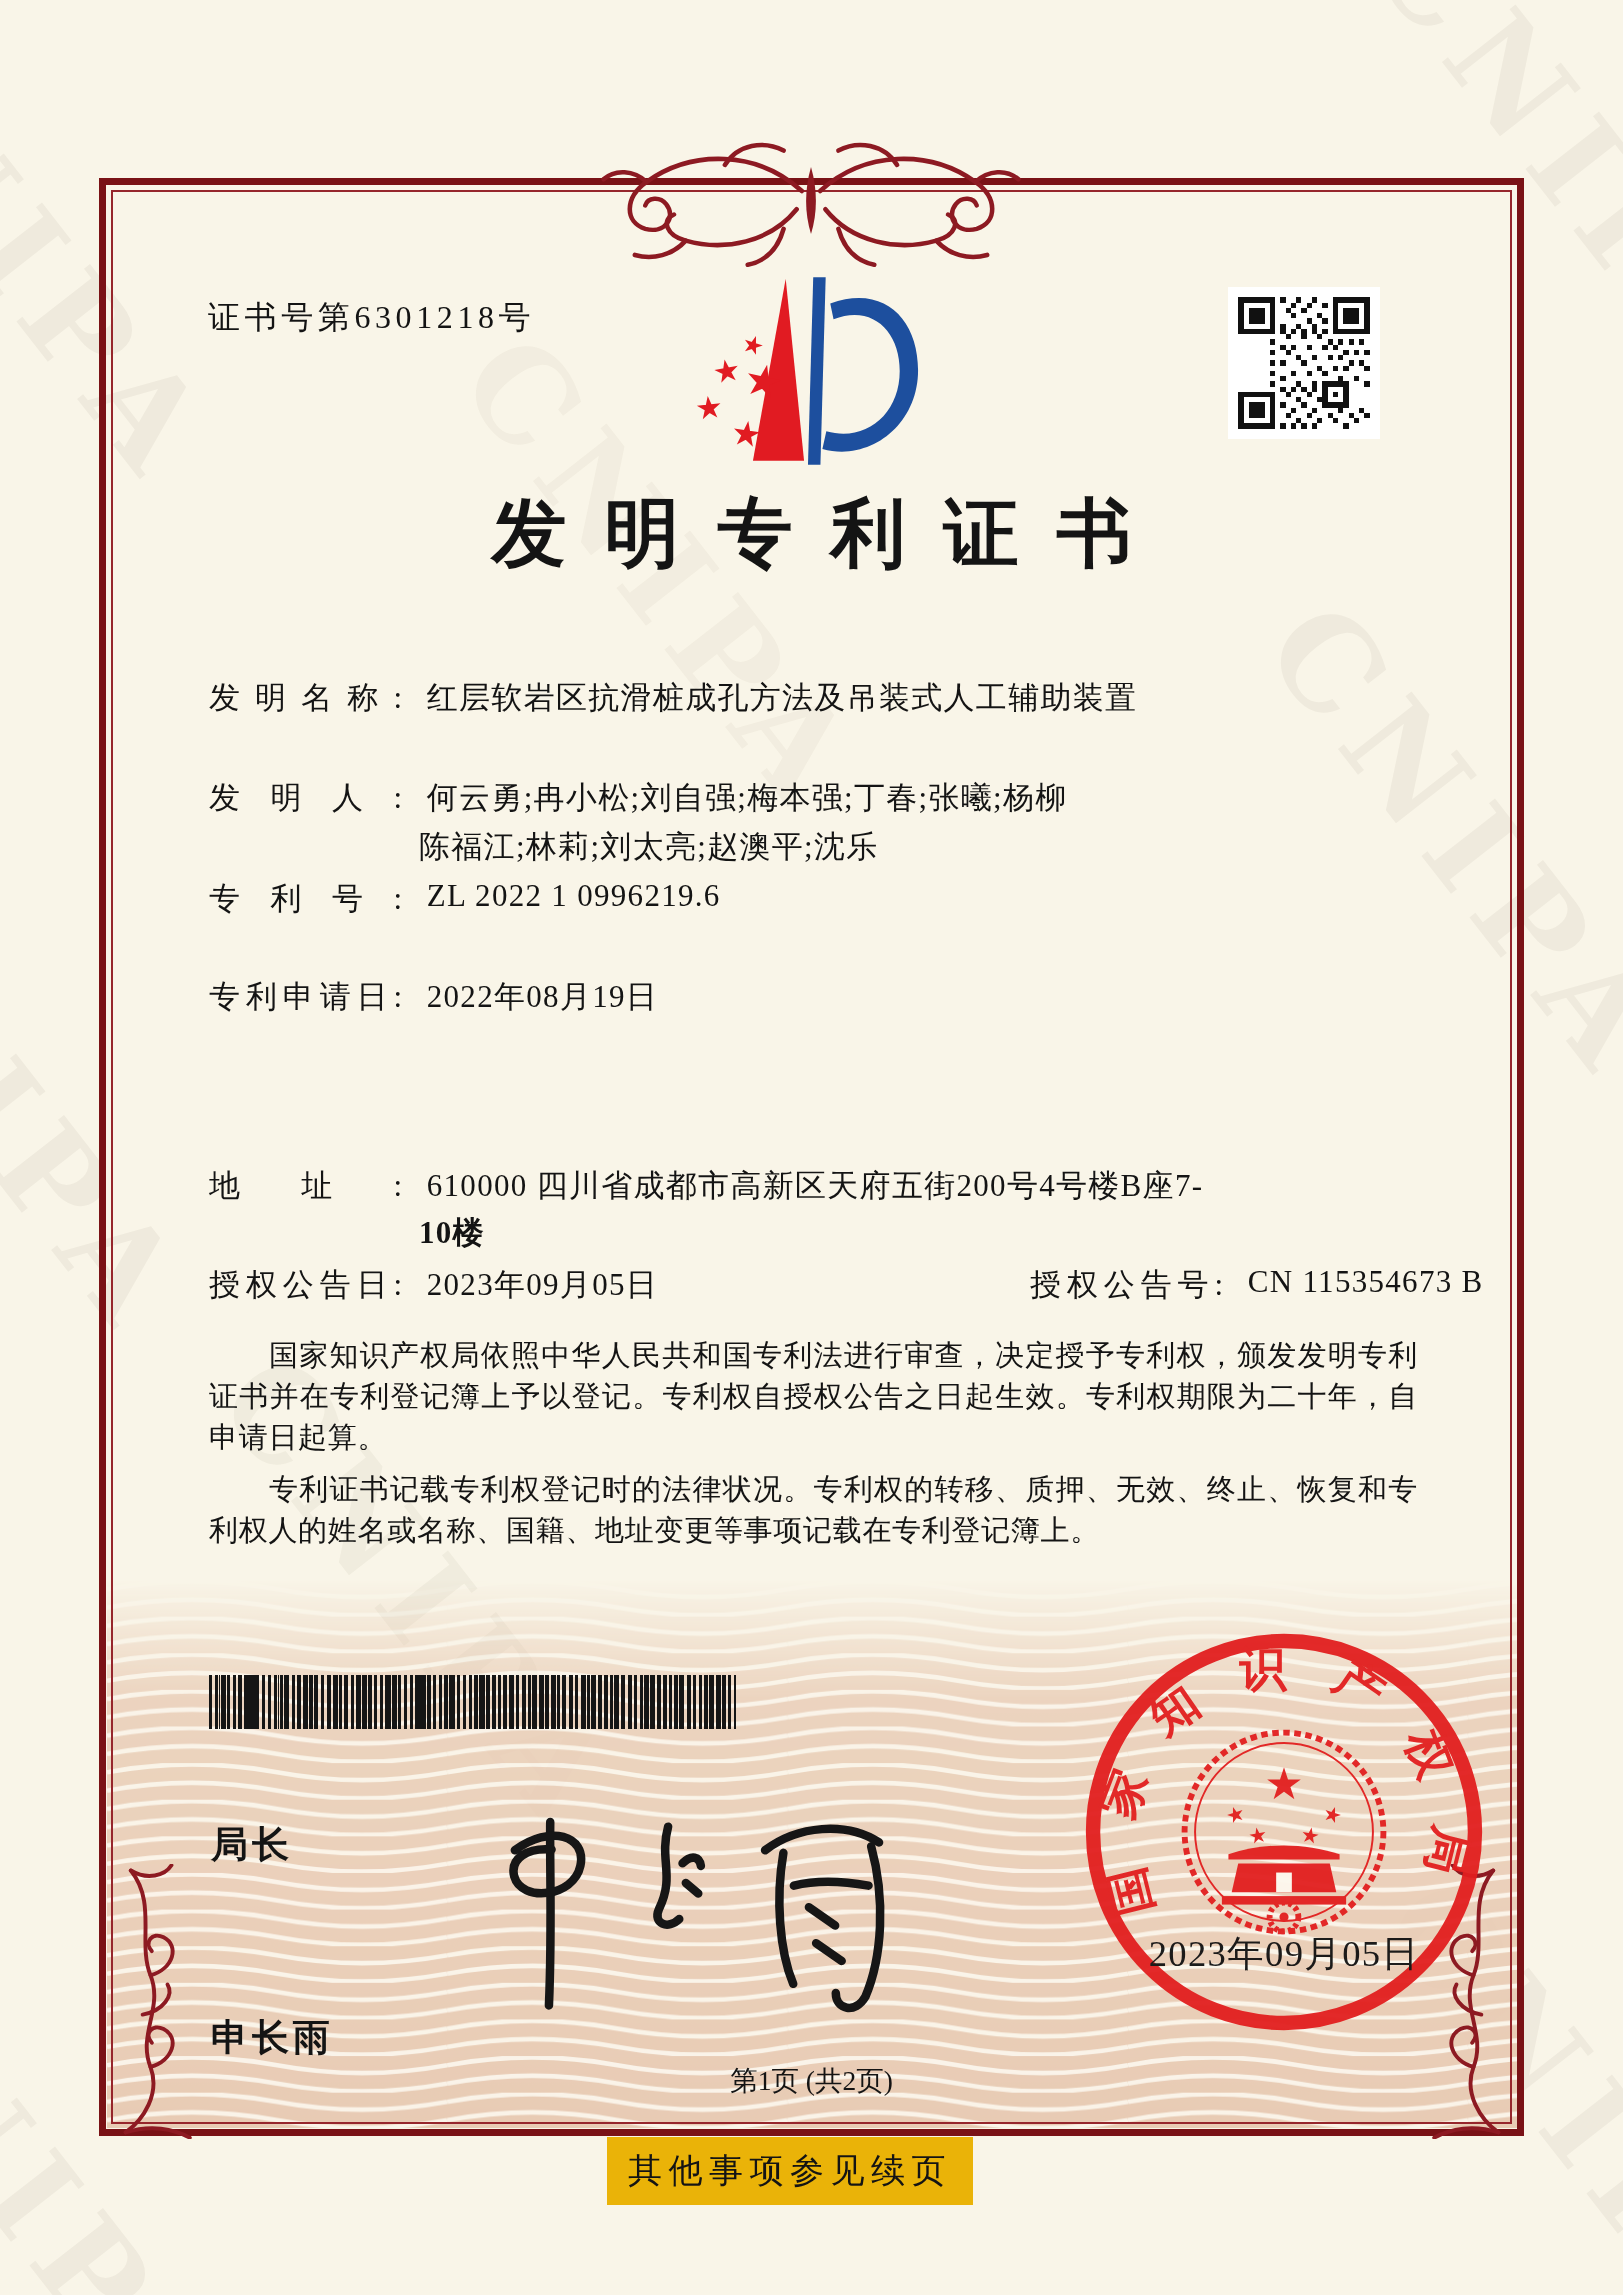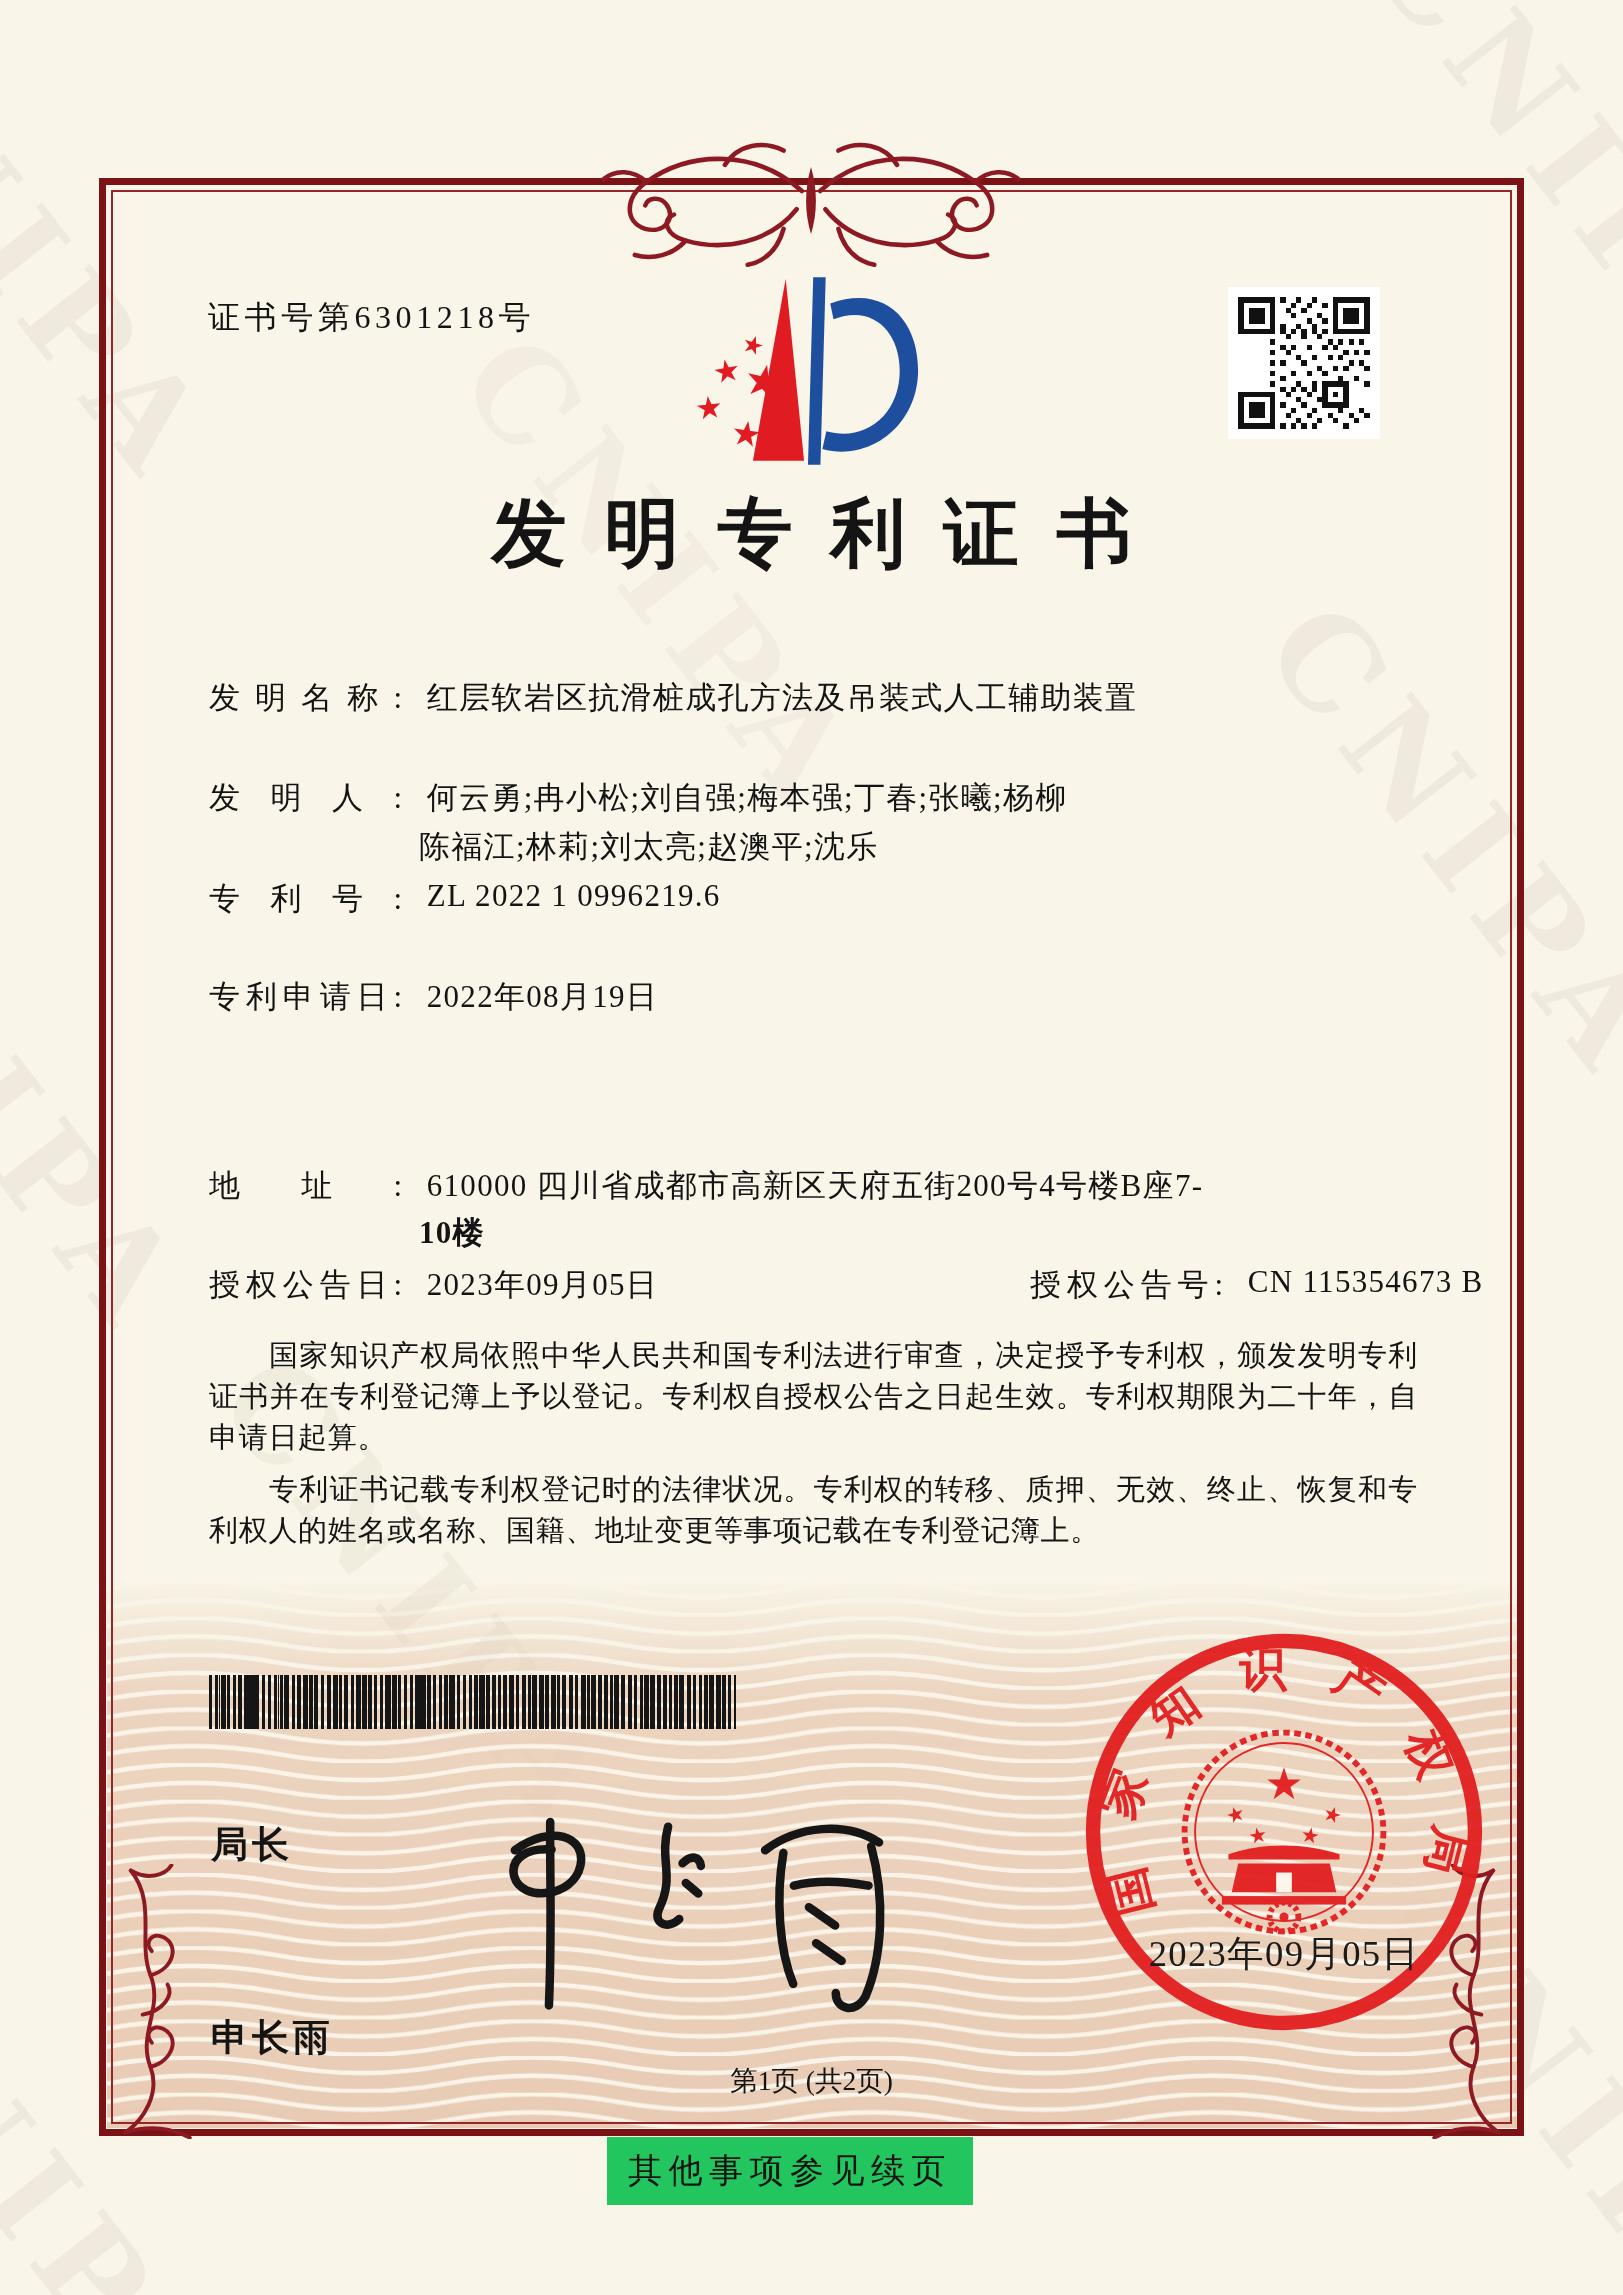--- a/index.html
+++ b/index.html
@@ -76,21 +76,21 @@
     font-family:"Liberation Sans","DejaVu Sans",sans-serif;letter-spacing:3.9px;margin-top:32px;}
   .signature-svg{position:absolute;left:452px;top:1786px;width:465px;height:249px;}
   
   .seal{position:absolute;left:1078px;top:1626px;width:412px;height:412px;opacity:0.95;}
   .seal text{font-family:"Liberation Serif","DejaVu Serif",serif;}
   
   .page-indicator{
     position:absolute;left:99px;top:2063px;width:1425px;text-align:center;font-size:27.5px;
   }
   .note-box{
-    position:absolute;left:607px;top:2137px;width:366px;height:68px;background:#22c55e;
+    position:absolute;left:607px;top:2137px;width:366px;height:68px;background:#eab308;
     display:flex;align-items:center;justify-content:center;
   }
   .note-box span{font-size:34px;letter-spacing:6.5px;}
 </style>
 </head>
 <body>
 
 <div id="page">
 
   <div>

